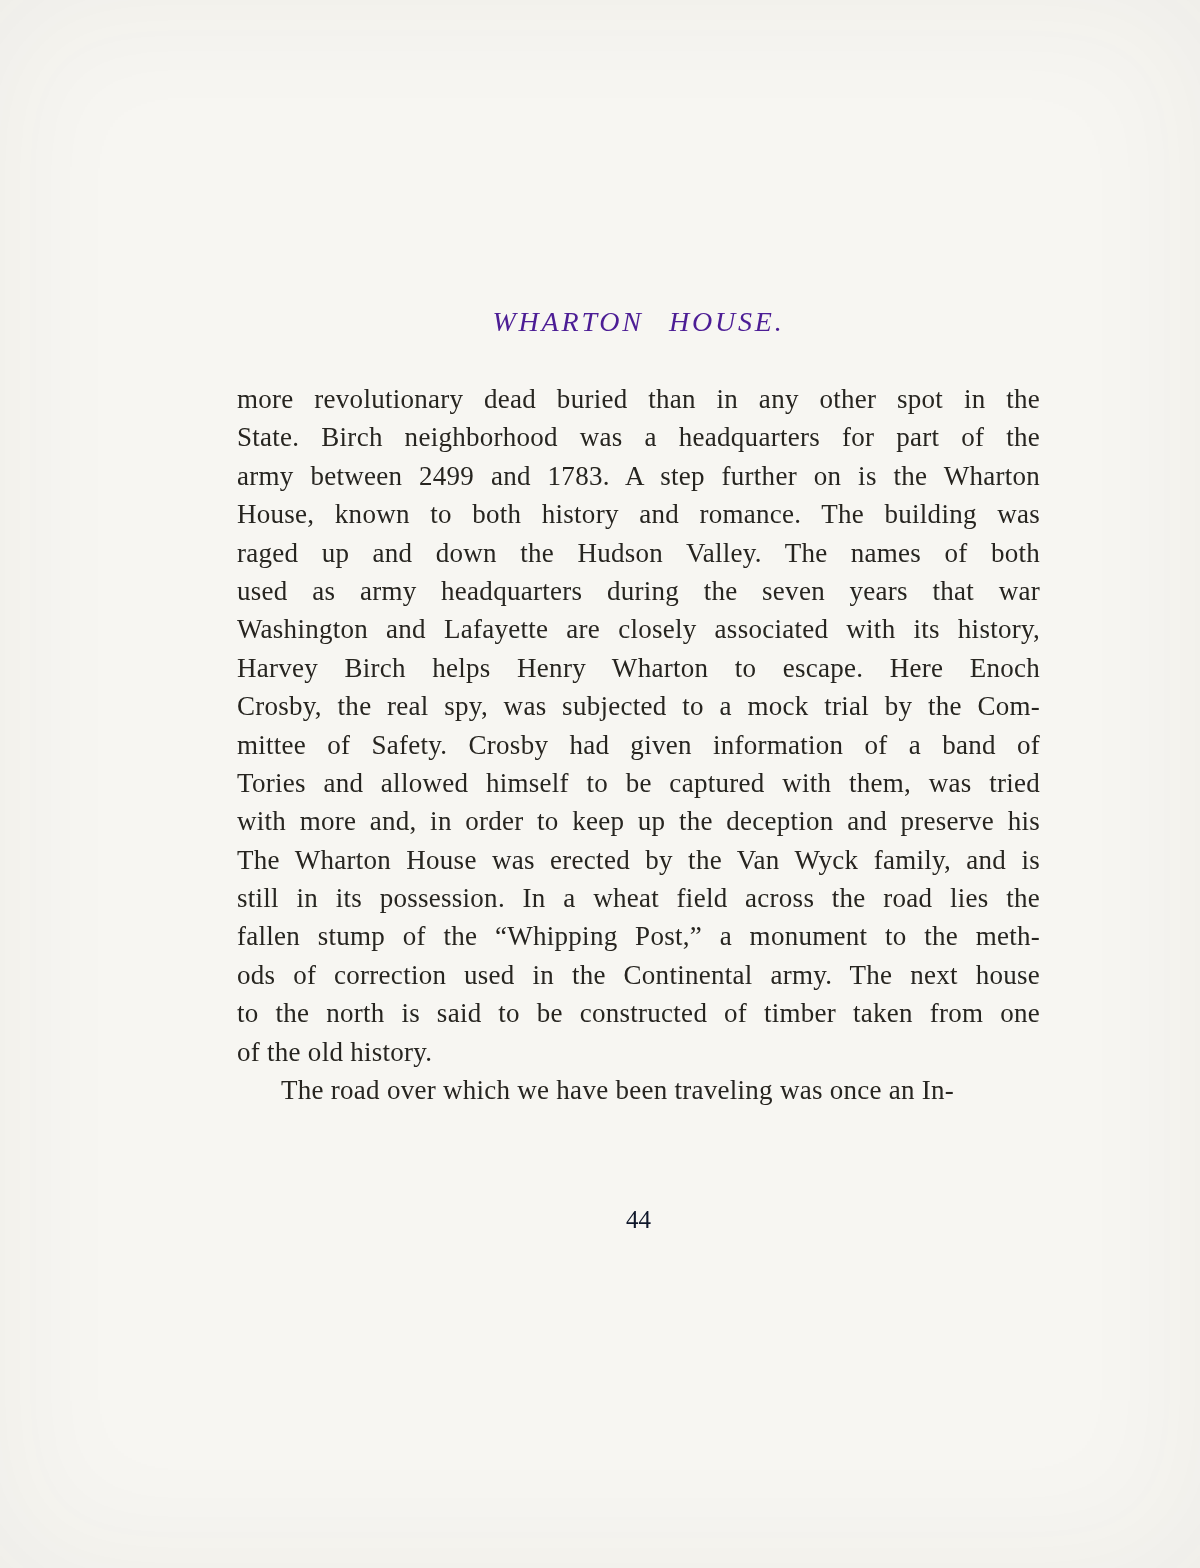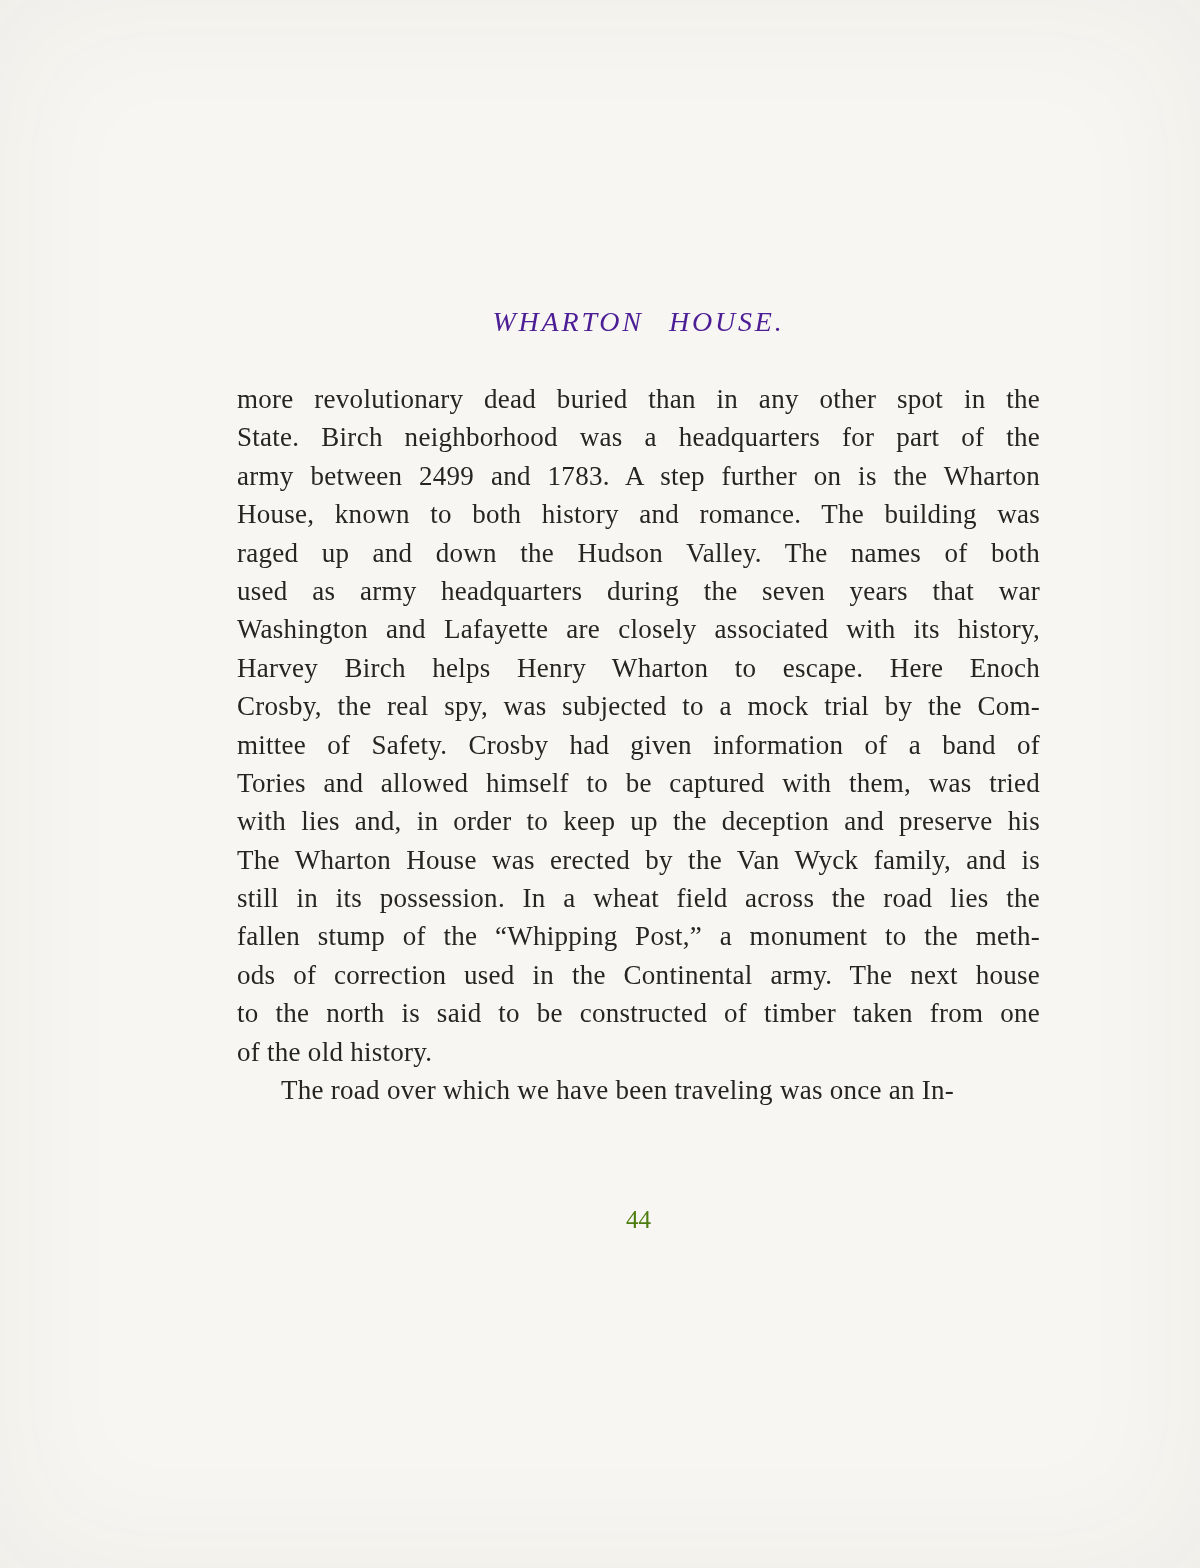--- a/index.html
+++ b/index.html
@@ -57,21 +57,21 @@
     text-indent: 44px;
     text-align-last: left;
   }
   .page-number {
     position: absolute;
     top: 1206px;
     left: 237px;
     width: 803px;
     text-align: center;
     font-size: 25px;
-    color: #4d7c0f;
+    color: #0f172a;
   }
 </style>
 </head>
 <body>
 
 <div class="page">
   <div class="running-title">WHARTON HOUSE.</div>
 
   <div class="textblock">
     <div class="para">
@@ -79,21 +79,21 @@
         <div class="line">State. Birch neighborhood was a headquarters for part of the</div>
         <div class="line">army between 2499 and 1783. A step further on is the Wharton</div>
         <div class="line">House, known to both history and romance. The building was</div>
         <div class="line">raged up and down the Hudson Valley. The names of both</div>
         <div class="line">used as army headquarters during the seven years that war</div>
         <div class="line">Washington and Lafayette are closely associated with its history,</div>
         <div class="line">Harvey Birch helps Henry Wharton to escape. Here Enoch</div>
         <div class="line">Crosby, the real spy, was subjected to a mock trial by the Com-</div>
         <div class="line">mittee of Safety. Crosby had given information of a band of</div>
         <div class="line">Tories and allowed himself to be captured with them, was tried</div>
-        <div class="line">with lies and, in order to keep up the deception and preserve his</div>
+        <div class="line">with more and, in order to keep up the deception and preserve his</div>
         <div class="line">The Wharton House was erected by the Van Wyck family, and is</div>
         <div class="line">still in its possession. In a wheat field across the road lies the</div>
         <div class="line">fallen stump of the “Whipping Post,” a monument to the meth-</div>
         <div class="line">ods of correction used in the Continental army. The next house</div>
         <div class="line">to the north is said to be constructed of timber taken from one</div>
         <div class="line">of the old history.</div>
       </div>
     <div class="para indent">
         <div class="line">The road over which we have been traveling was once an In-</div>
       </div>

